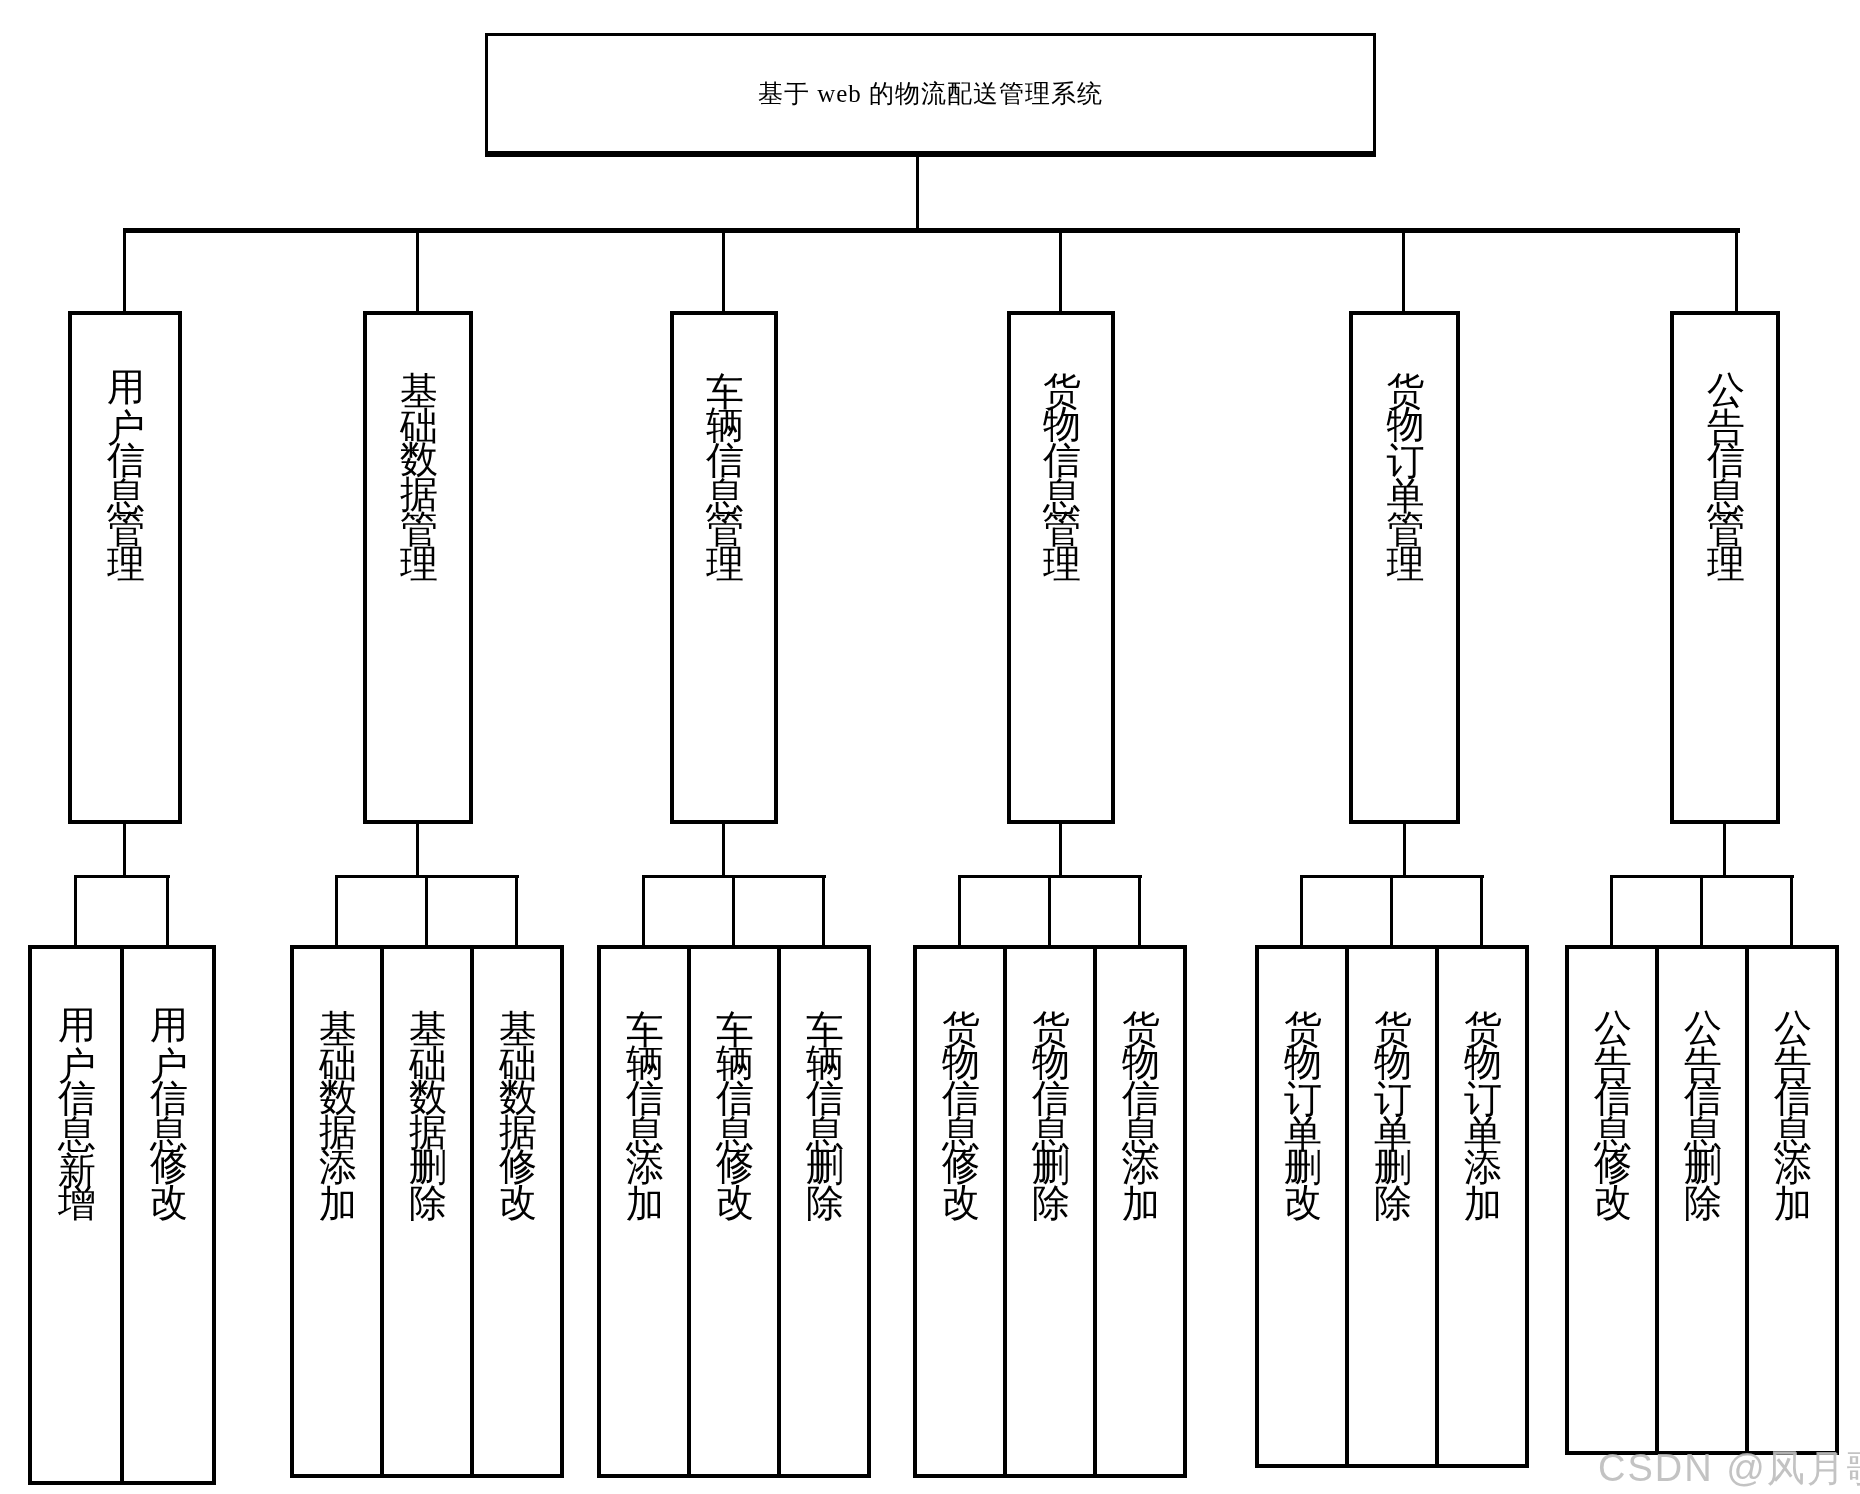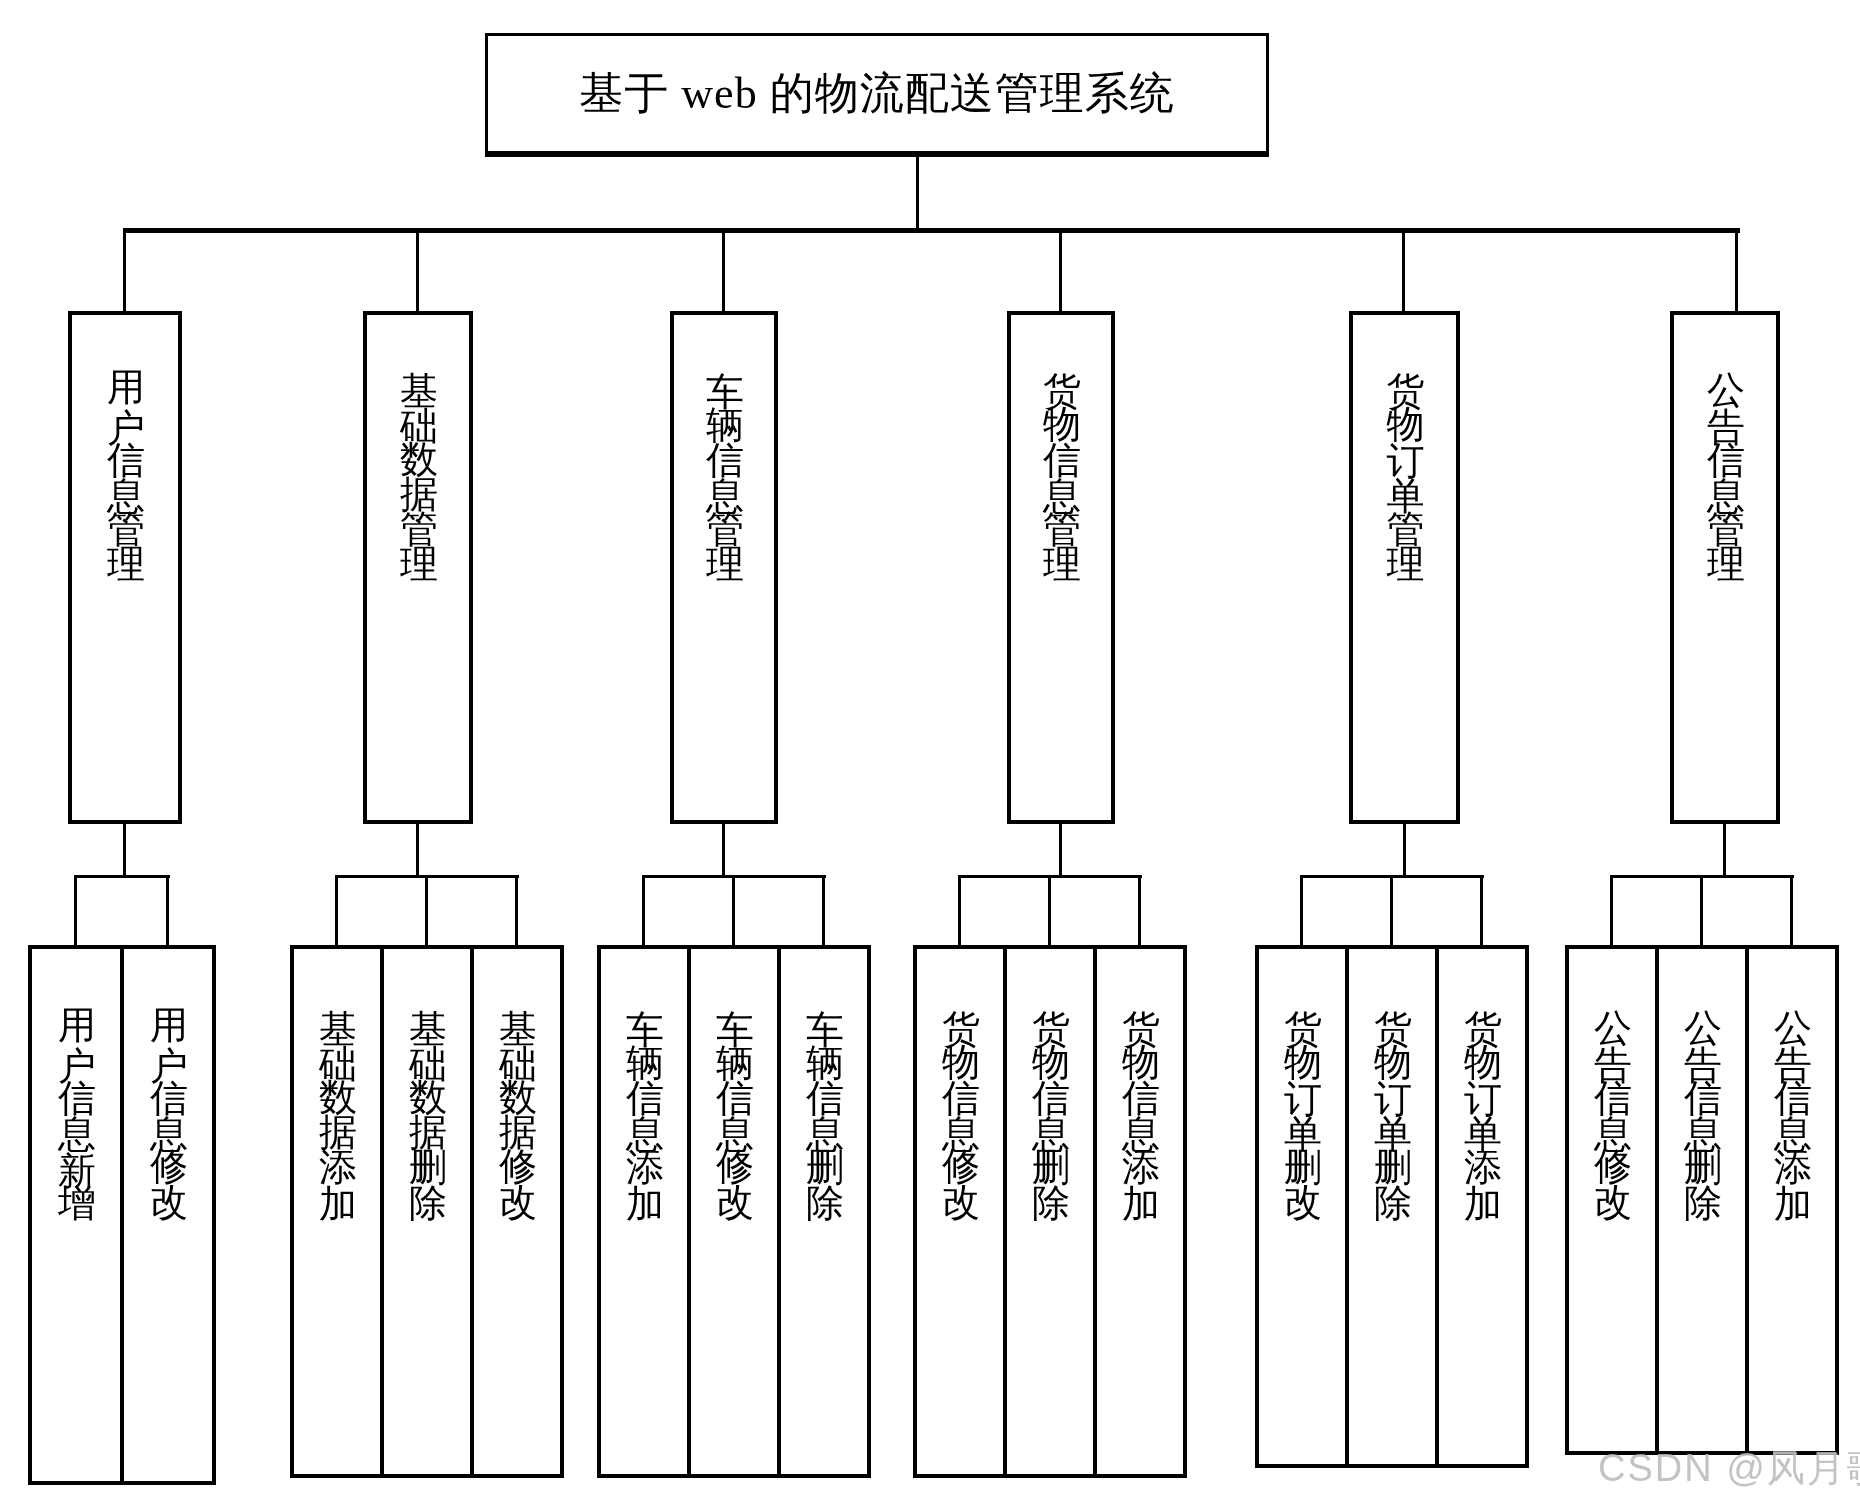--- a/index.html
+++ b/index.html
@@ -2,24 +2,24 @@
 <html><head>
 <meta charset="utf-8">
 <style>
   html,body { margin:0; padding:0; }
   body {
     width:1860px; height:1494px; position:relative; background:#ffffff;
     font-family:"Liberation Serif","DejaVu Serif",serif; color:#000;
     overflow:hidden;
   }
   .title-box {
-    position:absolute; left:485px; top:33px; width:784px; height:124px;
+    position:absolute; left:485px; top:33px; width:891px; height:124px;
     border:3px solid #000; border-bottom-width:6px; box-sizing:border-box;
     background:#fff; display:flex; align-items:center; justify-content:center;
-    font-size:44px; letter-spacing:1px;
+    font-size:25px; letter-spacing:1px;
   }
   .box {
     position:absolute; border:4px solid #000; background:#fff;
     box-sizing:border-box; display:flex; justify-content:center;
     align-items:flex-start;
   }
   .vlabel {
     writing-mode:vertical-lr; text-orientation:upright;
     font-size:38px; line-height:1.05; letter-spacing:35px; color:#000;
     white-space:nowrap;

